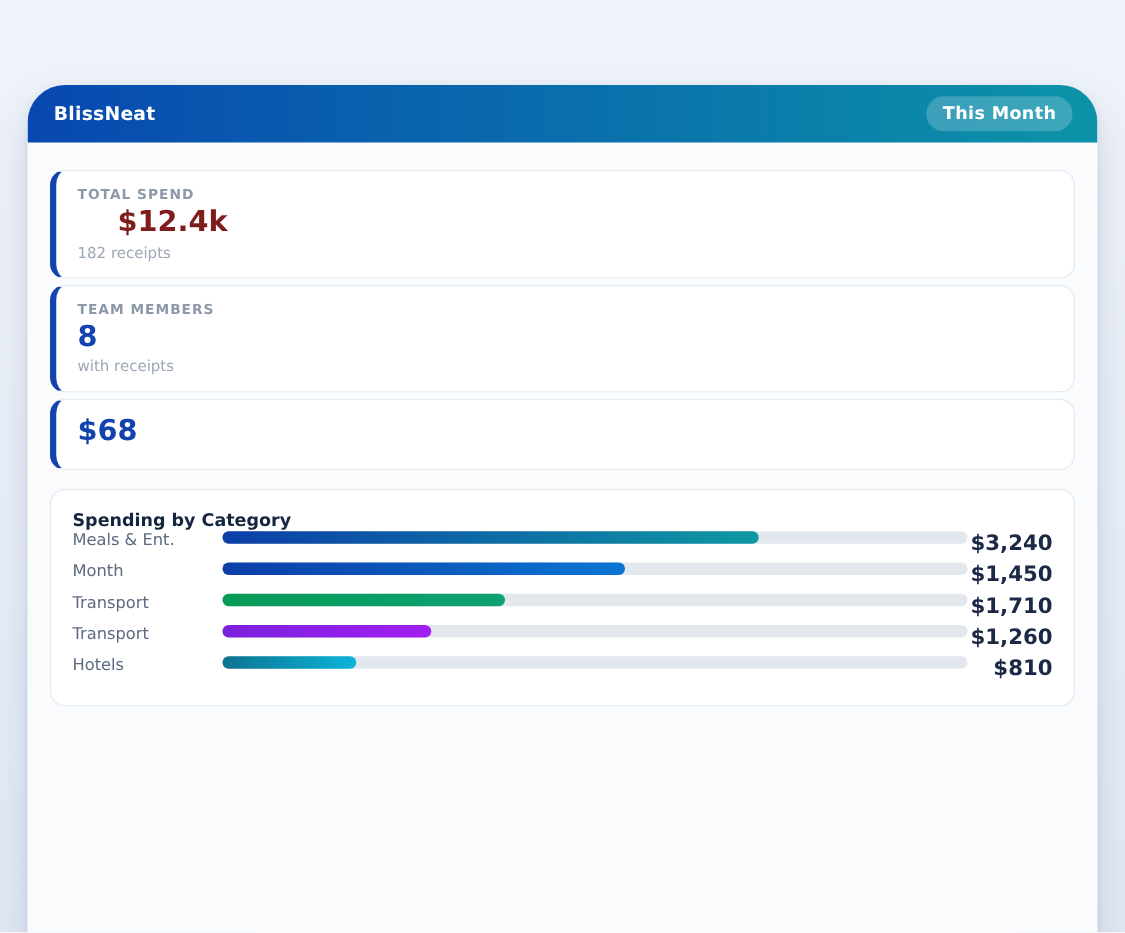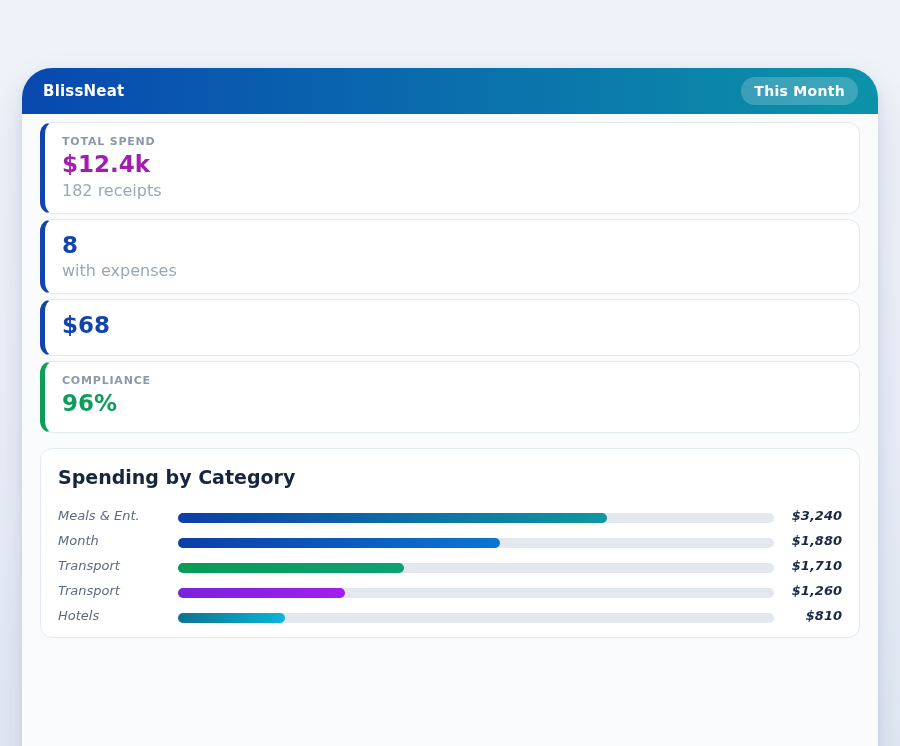--- a/index.html
+++ b/index.html
@@ -16,94 +16,90 @@
   }
   .header {
     height:46px; display:flex; align-items:center; justify-content:space-between;
     padding:0 20px 0 21px;
   }
   .app-title { color:#ffffff; font-size:15px; font-weight:bold; letter-spacing:.2px; }
   .badge {
     background:rgba(255,255,255,.2); color:#ffffff; font-size:14px; font-weight:bold;
     padding:6px 13px; border-radius:999px; letter-spacing:.3px; cursor:pointer;
   }
-  .content { padding:8px 18px 0 18px; }
+  .content { padding:22px 18px 0 18px; }
   .stat-card {
     background:#ffffff; border:1px solid #e4eaf2; border-left:5px solid #1243ae;
     border-radius:12px; padding:12px 17px 13px 17px; margin-bottom:5px;
   }
   .stat-label {
     font-size:11px; font-weight:bold; color:#8d98ab; letter-spacing:.8px;
     margin-bottom:3px; text-transform:uppercase;
   }
   .stat-value { font-size:23px; font-weight:bold; color:#1243ae; line-height:1.2; }
-  .stat-sub { font-size:16px; color:#9ba6b6; margin-top:2px; }
+  .stat-sub { font-size:12px; color:#9ba6b6; margin-top:2px; }
   .spend-card {
     background:#ffffff; border:1px solid #e4eaf2; border-radius:12px;
     padding:17px 17px 14px 17px; margin-top:15px;
   }
-  .spend-title { font-size:19px; font-weight:bold; color:#17263f; margin-bottom:10px; }
-  .cat-row { display:flex; align-items:flex-end; height:25px;font-style:italic; }
+  .spend-title { font-size:14px; font-weight:bold; color:#17263f; }
+  .cat-row { display:flex; align-items:flex-start; height:25px; }
   .cat-label { width:120px; font-size:13px; color:#5d6a80; }
   .bar-track { flex:1; height:10px; background:#e3e8ef; border-radius:5px; position:relative; }
   .bar-fill { height:10px; border-radius:5px; }
-  .cat-value { width:68px; text-align:right; font-size:13px; font-weight:bold; color:#1b2945; }
+  .cat-value { width:68px; text-align:right; font-size:17px; font-weight:bold; color:#1b2945; }
 </style>
 </head>
 <body>
 
 <div class="page">
   <div class="panel">
 
     <div class="header" style="background: linear-gradient(90deg, rgb(8, 72, 176), rgb(12, 147, 168));">
       <div class="app-title">BlissNeat</div>
       <div class="badge">This Month</div>
     </div>
 
     <div class="content">
 
       <div class="stat-card" style="border-left-color: rgb(18, 67, 174);">
         <div class="stat-label">TOTAL SPEND</div>
-        <div class="stat-value" style="color: #a21caf;">$12.4k</div>
+        <div class="stat-value" style="color: #7f1d1d; margin-left: 32px;">$12.4k</div>
         <div class="stat-sub">182 receipts</div>
       </div>
 
       <div class="stat-card" style="border-left-color: rgb(18, 67, 174);">
+        <div class="stat-label">TEAM MEMBERS</div>
         <div class="stat-value" style="color: rgb(18, 67, 174);">8</div>
-        <div class="stat-sub">with expenses</div>
+        <div class="stat-sub">with receipts</div>
       </div>
 
       <div class="stat-card" style="border-left-color: rgb(18, 67, 174);">
         <div class="stat-value" style="color: rgb(18, 67, 174);">$68</div>
         <div class="stat-sub"></div>
       </div>
 
-      <div class="stat-card" style="border-left-color: rgb(13, 157, 91);">
-        <div class="stat-label">COMPLIANCE</div>
-        <div class="stat-value" style="color: rgb(13, 157, 91);">96%</div>
-        <div class="stat-sub"></div>
-      </div>
 
       <div class="spend-card">
         <div class="spend-title">Spending by Category</div>
         <div>
   <div class="cat-row">
     <div class="cat-label">Meals &amp; Ent.</div>
     <div class="bar-track" style="background: rgb(227, 232, 239);">
       <div class="bar-fill" style="width: 72%; background: linear-gradient(90deg, rgb(12, 62, 168), rgb(15, 152, 162));"></div>
     </div>
     <div class="cat-value">$3,240</div>
   </div>
 
   <div class="cat-row">
     <div class="cat-label">Month</div>
     <div class="bar-track" style="background: rgb(227, 232, 239);">
       <div class="bar-fill" style="width: 54%; background: linear-gradient(90deg, rgb(12, 62, 168), rgb(11, 117, 210));"></div>
     </div>
-    <div class="cat-value">$1,880</div>
+    <div class="cat-value">$1,450</div>
   </div>
 
   <div class="cat-row">
     <div class="cat-label">Transport</div>
     <div class="bar-track" style="background: rgb(227, 232, 239);">
       <div class="bar-fill" style="width: 38%; background: linear-gradient(90deg, rgb(8, 154, 86), rgb(14, 161, 115));"></div>
     </div>
     <div class="cat-value">$1,710</div>
   </div>
 

